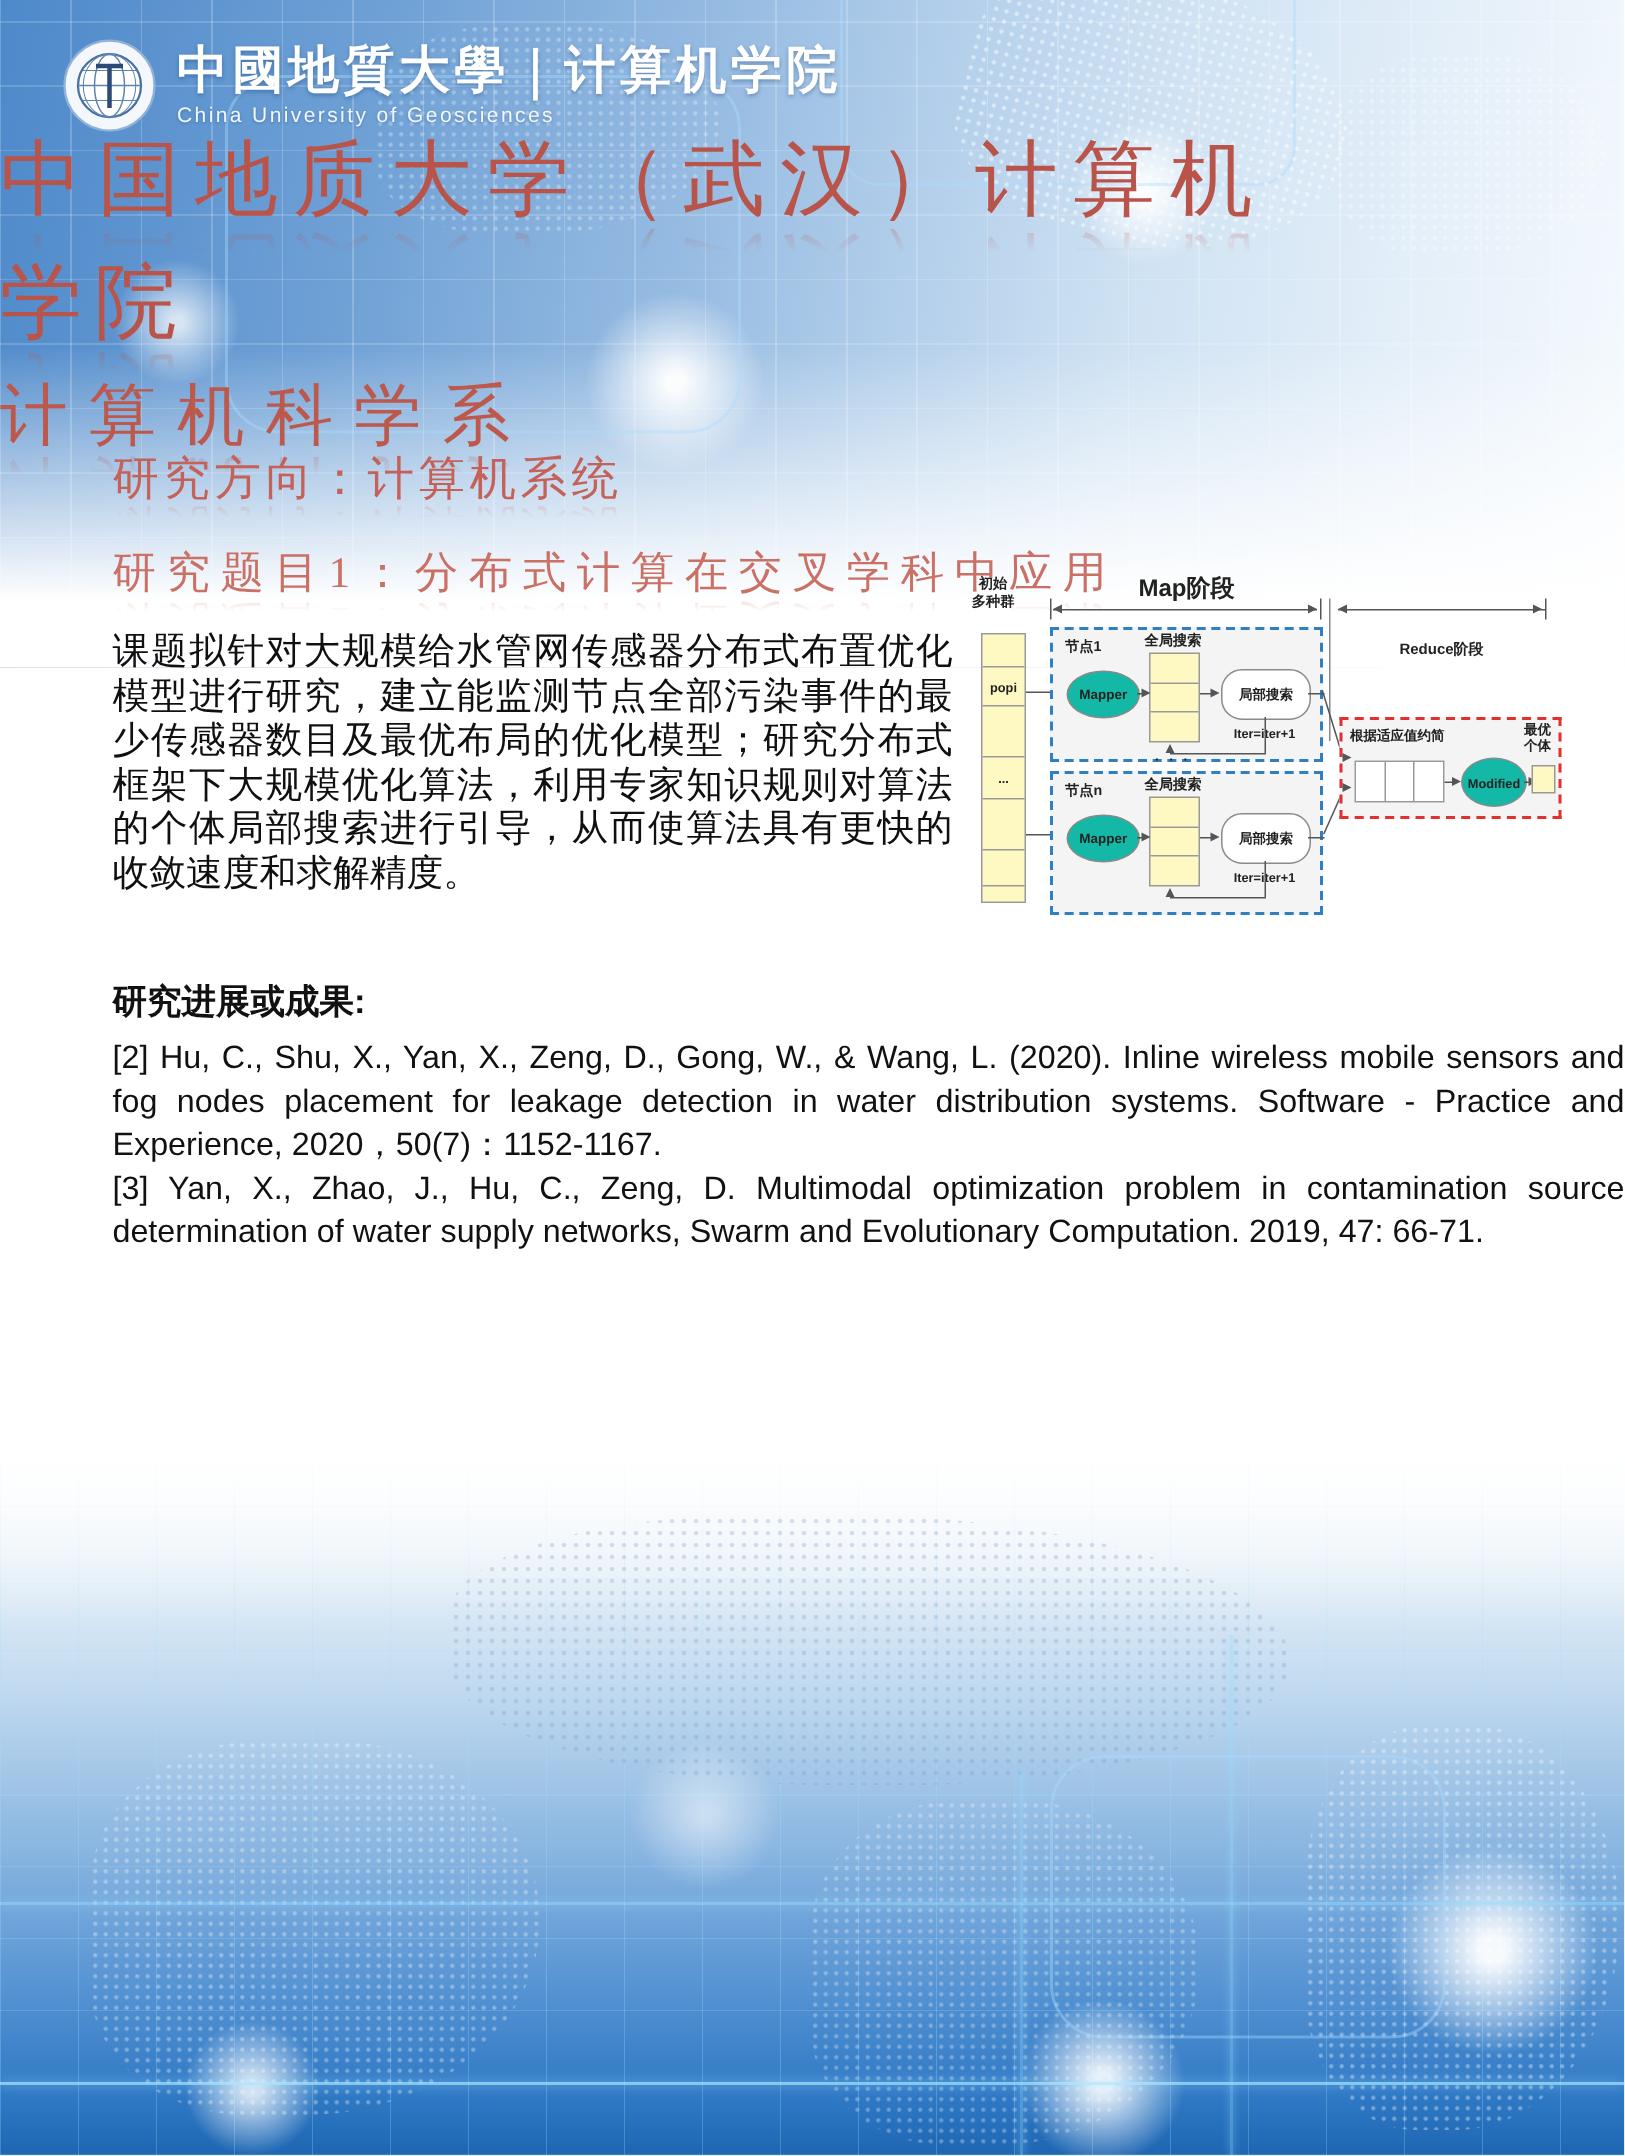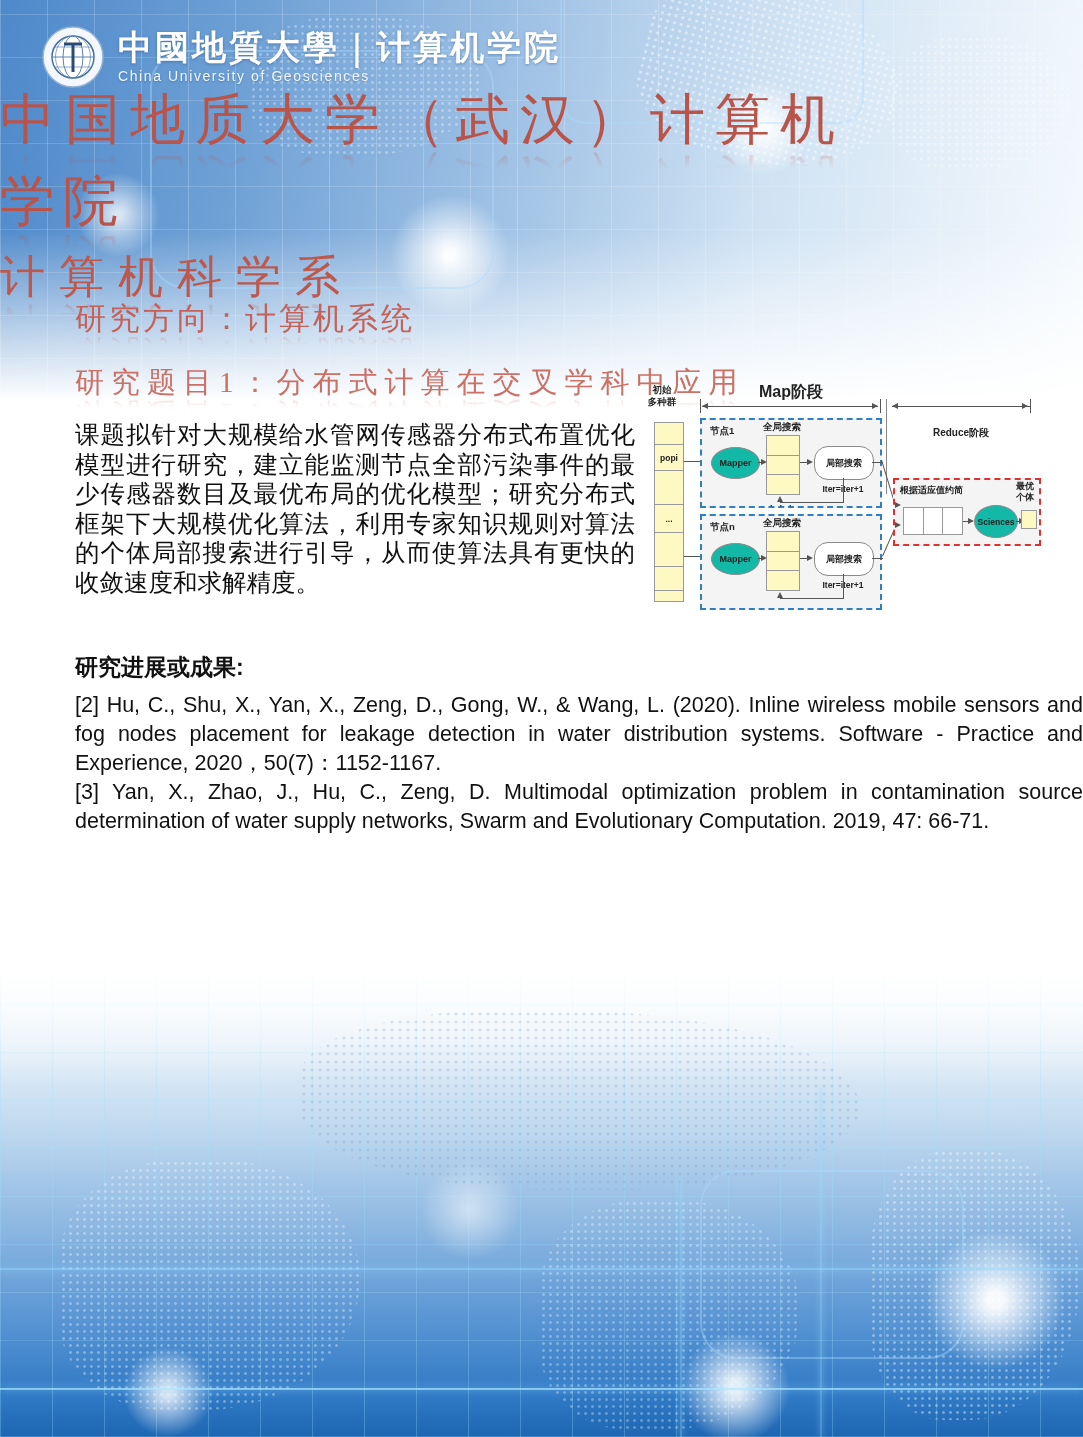--- a/index.html
+++ b/index.html
@@ -237,21 +237,21 @@
       <div class="ah-r" style="left:0;top:22px;"></div>
       <div class="ah-r" style="left:0;top:42px;"></div>
       <div class="lbl" style="left:5px;top:4px;font-size:9px;">根据适应值约简</div>
       <div class="hstrip" style="left:8px;top:27px;width:60px;height:28px;">
         <div class="cell"></div>
           <div class="cell"></div>
           <div class="cell"></div>
       </div>
       <div class="hl" style="left:68px;top:41px;width:7px;"></div>
       <div class="ah-r" style="left:73px;top:37.5px;"></div>
-      <div class="ellipse" style="left:79px;top:25px;width:42px;height:31px;font-size:8.5px;">Sciences</div>
+      <div class="ellipse" style="left:79px;top:25px;width:42px;height:31px;font-size:8.5px;">Modified</div>
       <div class="hl" style="left:121px;top:41px;width:5px;"></div>
       <div class="ah-r" style="left:124px;top:37.5px;"></div>
       <div class="lbl" style="left:114px;top:1px;width:32px;text-align:center;font-size:9px;line-height:1.2;">
         <div>最优</div>
           <div>个体</div>
       </div>
       <div class="stackcol" style="left:126px;top:30px;width:16px;height:19px;">
           <div class="cell" style="flex:1;"></div>
         </div>
     </div>

